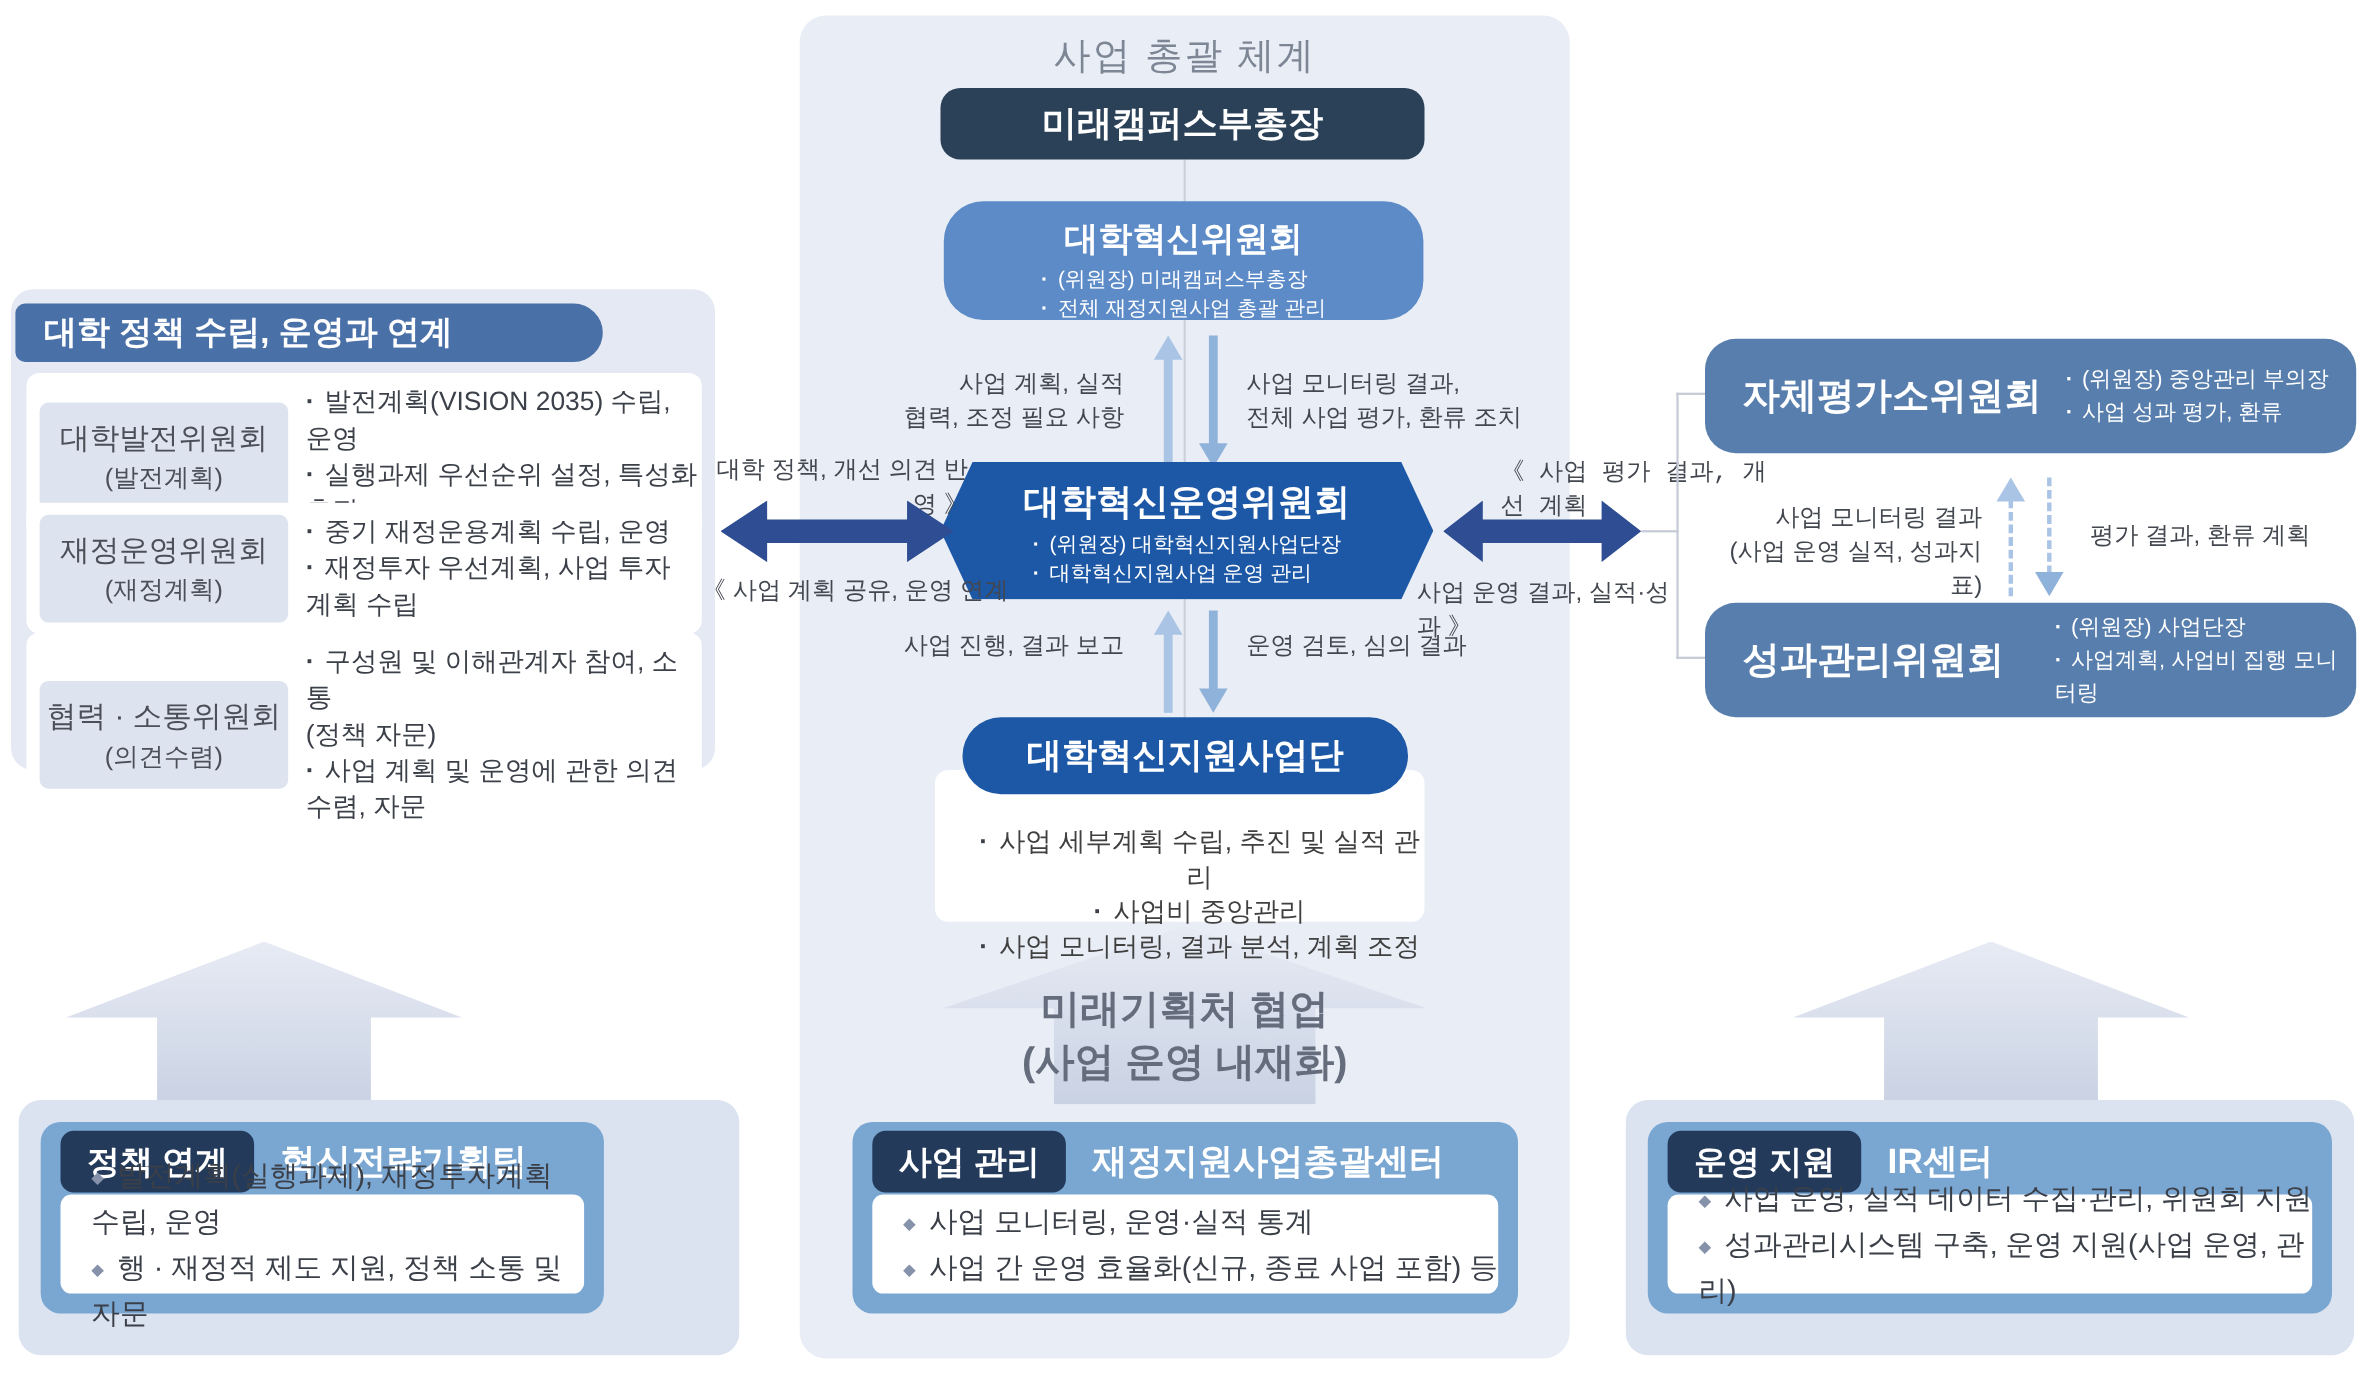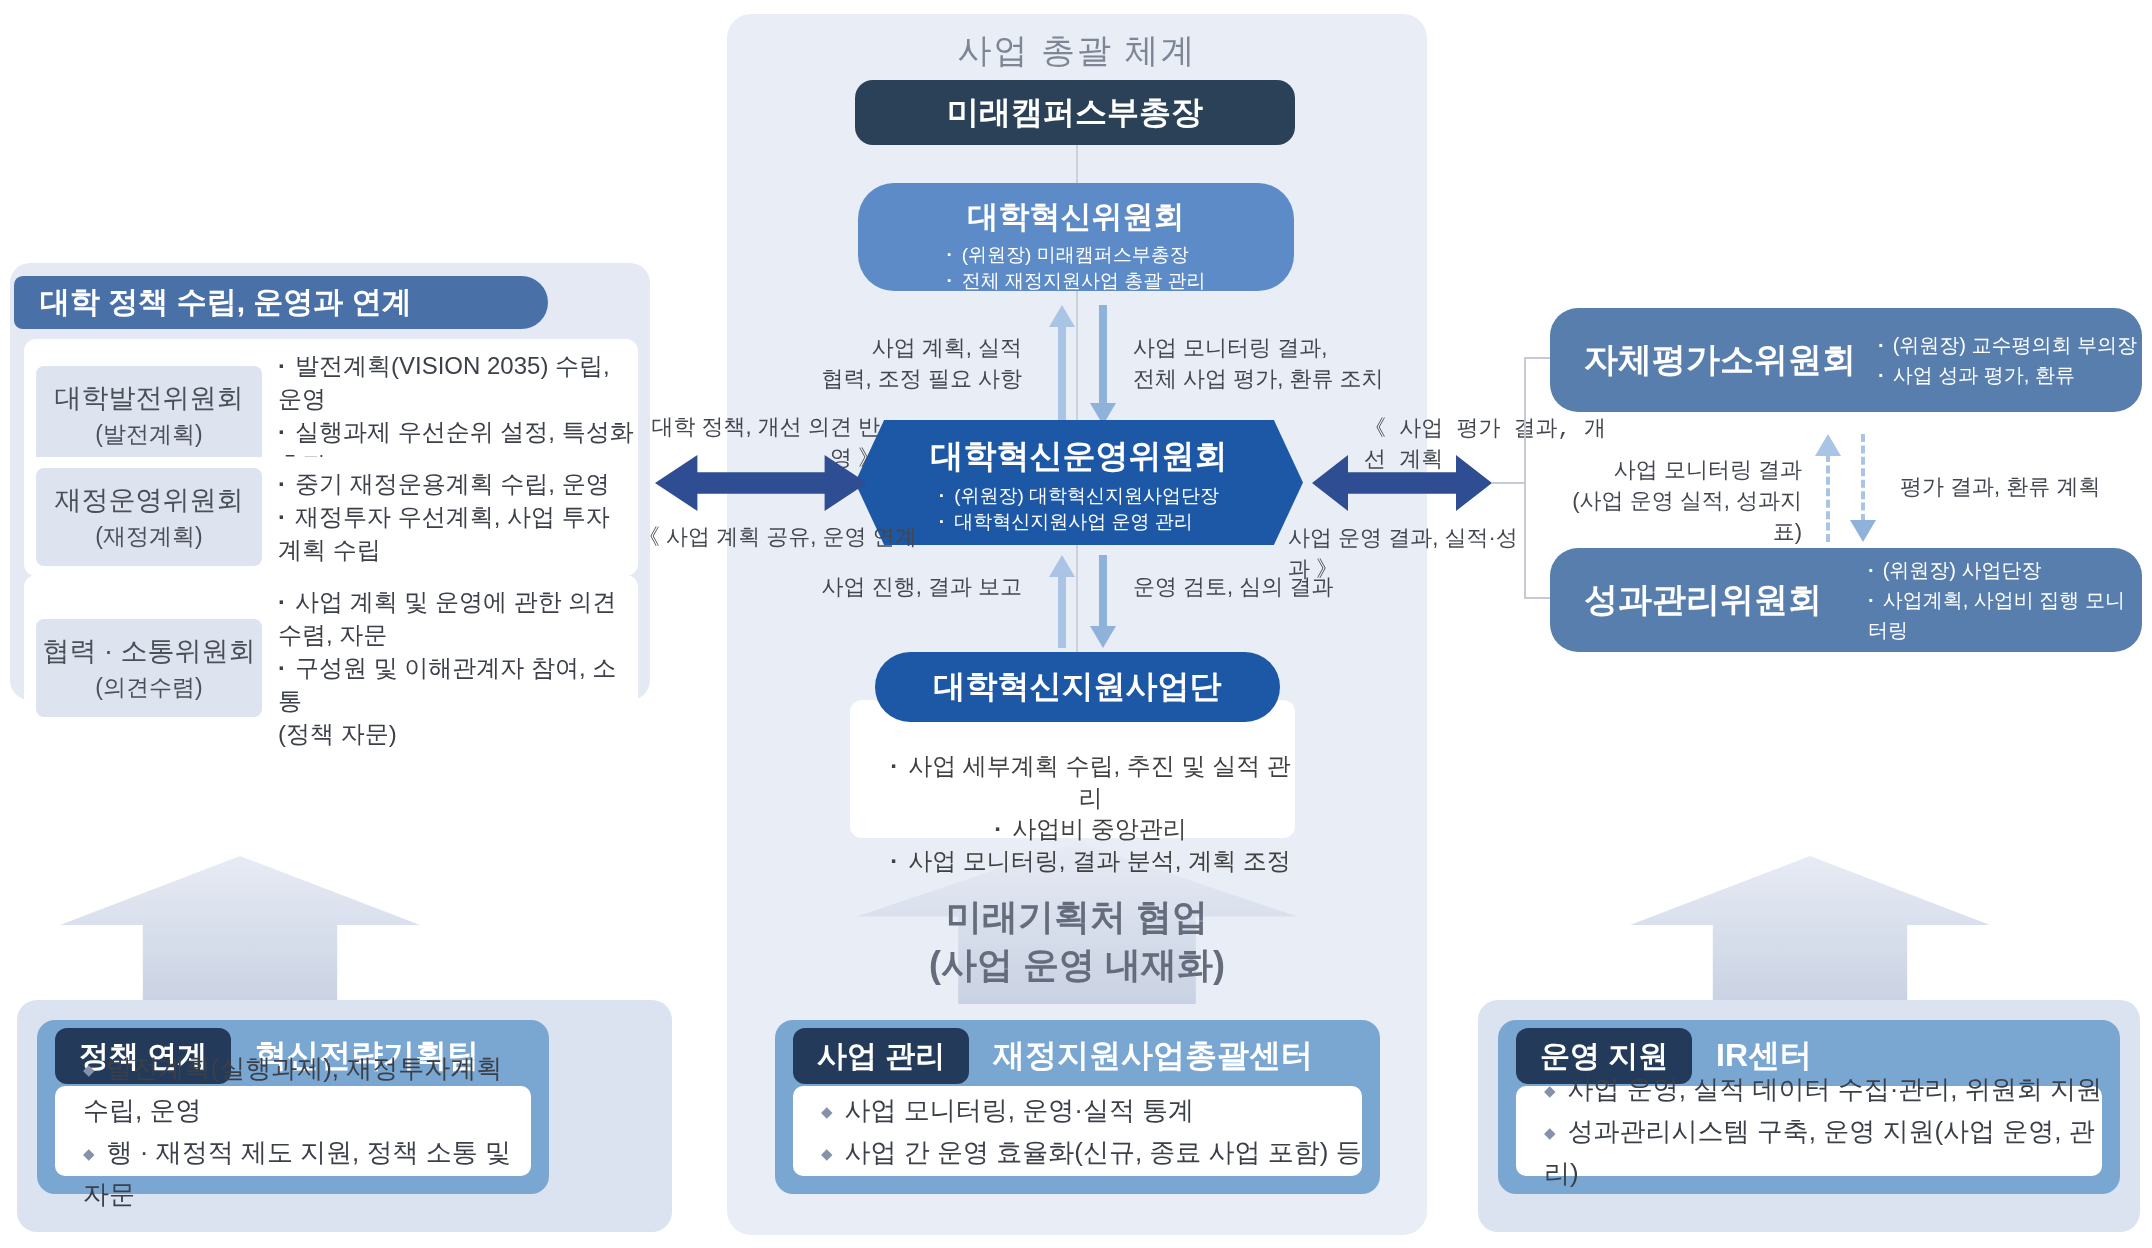--- a/index.html
+++ b/index.html
@@ -176,43 +176,43 @@
       <div>재정투자 우선계획, 사업 투자 계획 수립</div>
     </div>
   </div>
 
   <div class="abs lp-row" style="top:575px;min-height:112px;">
     <div class="chip">
       <div class="l1">협력 · 소통위원회</div>
       <div class="l2">(의견수렴)</div>
     </div>
     <div class="lp-bullets">
-      <div>사업 계획 및 운영에 관한 의견수렴, 자문</div>
       <div>구성원 및 이해관계자 참여, 소통
 (정책 자문)</div>
+      <div>사업 계획 및 운영에 관한 의견수렴, 자문</div>
     </div>
   </div>
 
   <div class="abs flow-label r" style="left:630px;top:412px;width:250px;">대학 정책, 개선 의견 반영 》</div>
   <div class="abs darrow" style="left:655px;top:455px;width:212px;height:56px;"></div>
   <div class="abs flow-label" style="left:638px;top:522px;width:280px;">《 사업 계획 공유, 운영 연계</div>
 
   <div class="abs flow-label" style="left:1364px;top:415px;width:250px;font-family:Liberation Mono, monospace;">《 사업 평가 결과, 개선 계획</div>
   <div class="abs darrow" style="left:1312px;top:455px;width:180px;height:56px;"></div>
   <div class="abs flow-label" style="left:1288px;top:523px;width:250px;">사업 운영 결과, 실적·성과 》</div>
 
   <div class="abs bracket" style="left:1492px;top:482px;width:34px;height:2px;"></div>
   <div class="abs bracket" style="left:1524px;top:357px;width:2px;height:242px;"></div>
   <div class="abs bracket" style="left:1524px;top:357px;width:30px;height:2px;"></div>
   <div class="abs bracket" style="left:1524px;top:597px;width:30px;height:2px;"></div>
 
   <div class="abs steel" style="left:1550px;top:308px;width:592px;height:104px;">
     <div class="t">자체평가소위원회</div>
     <div class="sb">
-      <div>(위원장) 교수평의회 부의장</div>
+      <div>(위원장) 중앙관리 부의장</div>
       <div>사업 성과 평가, 환류</div>
     </div>
   </div>
 
   <div class="abs flow-label r" style="left:1560px;top:455px;width:242px;">사업 모니터링 결과
 (사업 운영 실적, 성과지표)</div>
   <div class="abs va up dashed" style="left:1815px;top:434px;height:108px;">
       <span class="head"></span>
       <span class="shaft"></span>
     </div>

